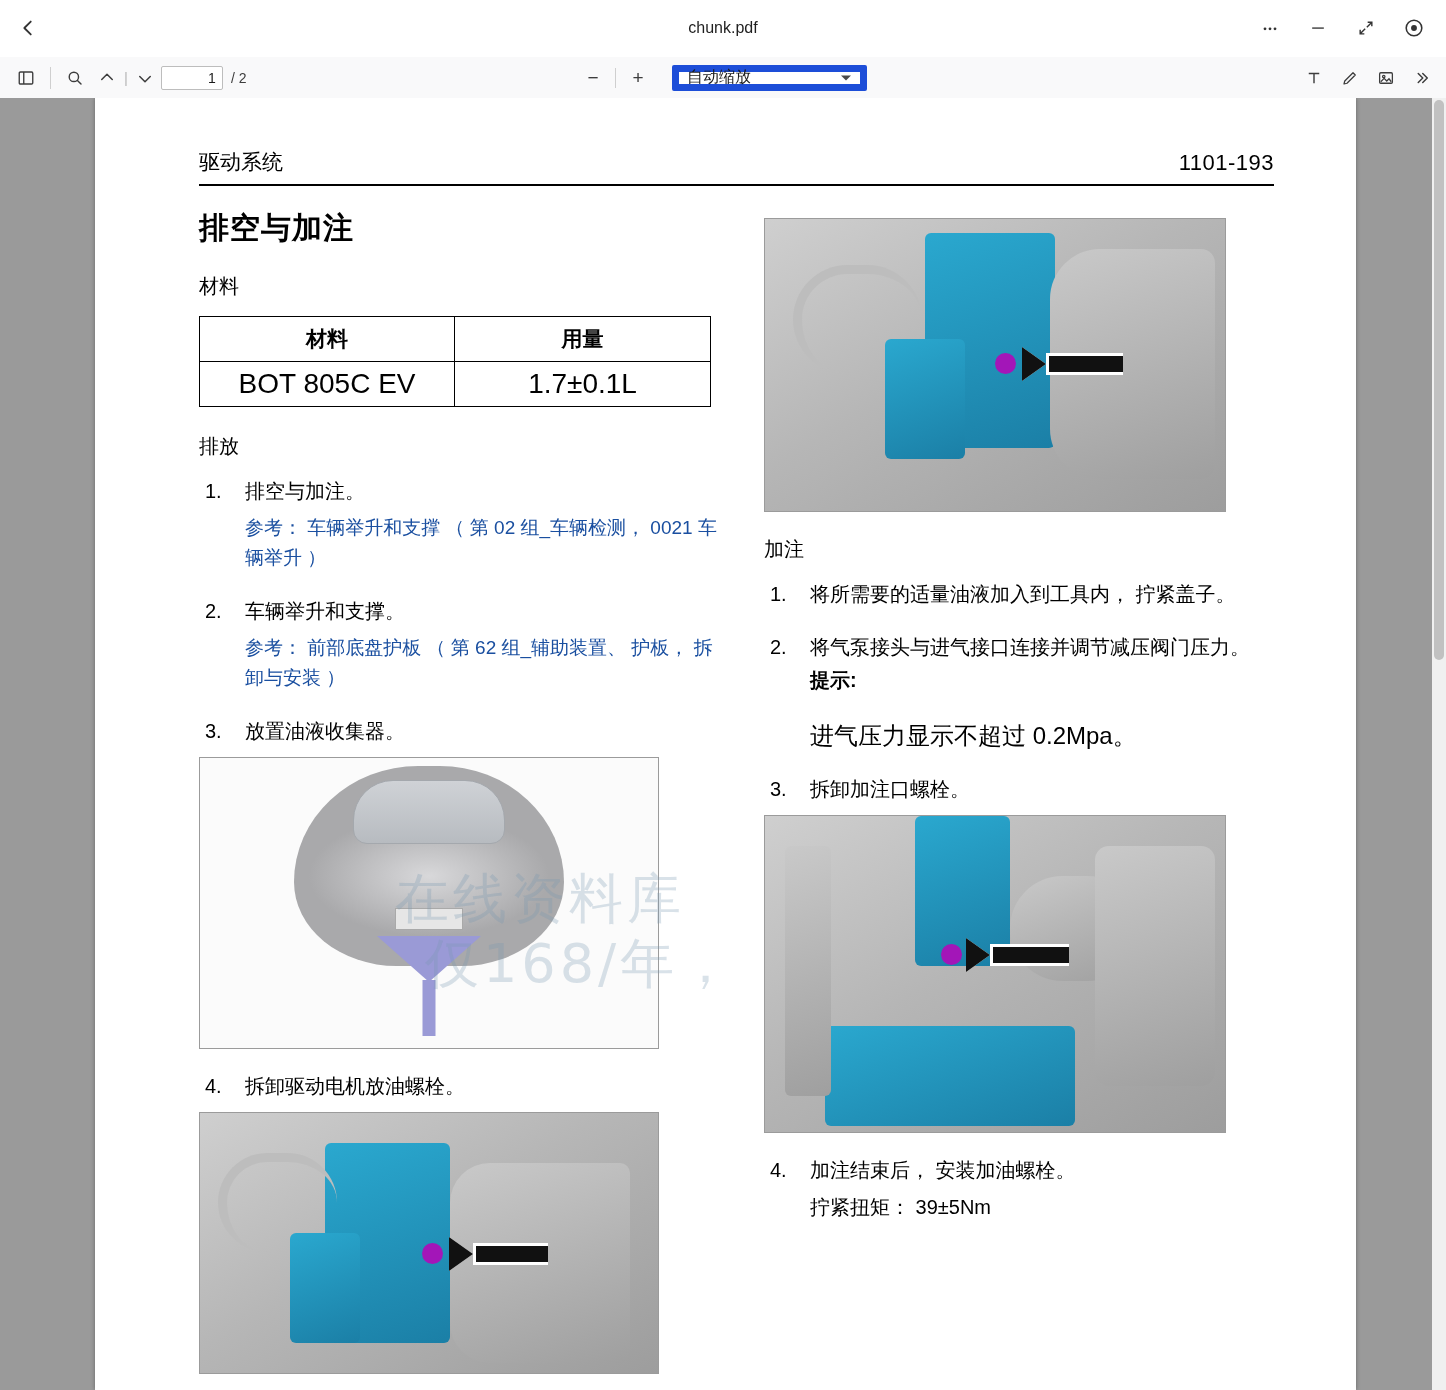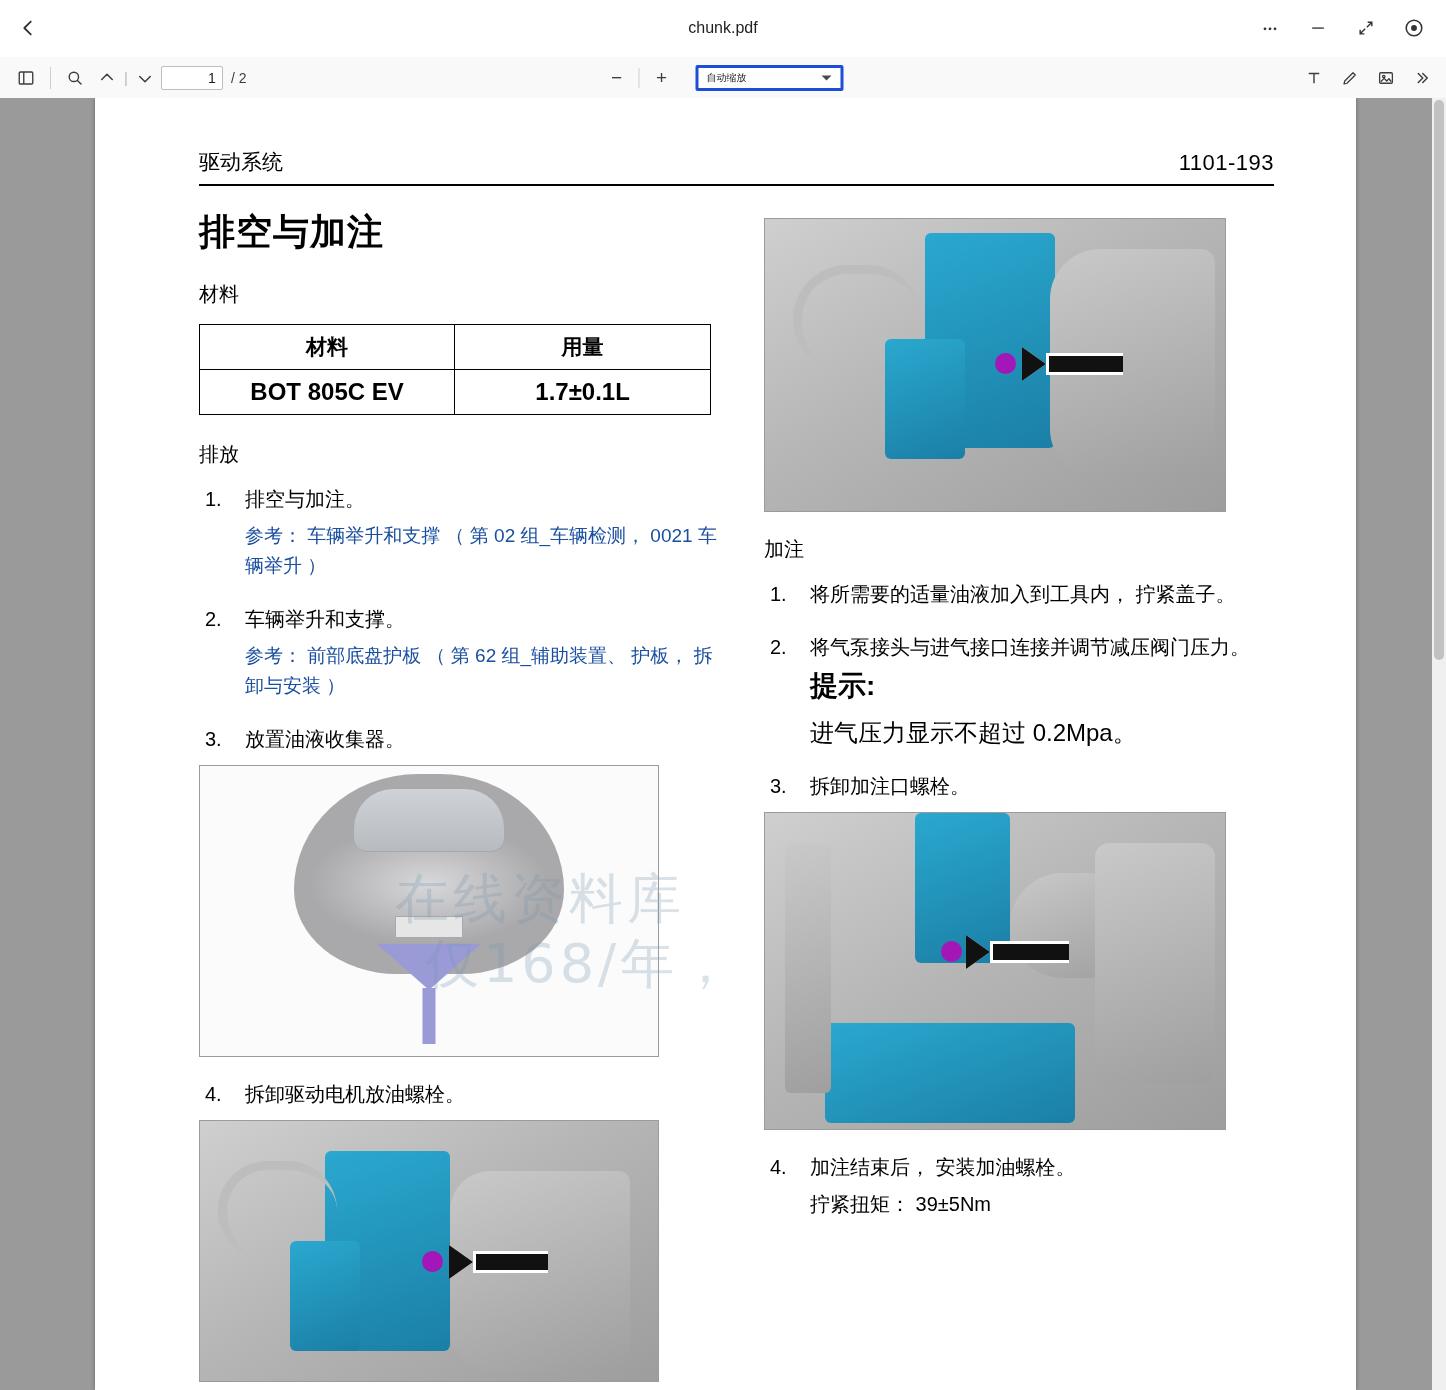--- a/index.html
+++ b/index.html
@@ -127,26 +127,26 @@
     border-radius: 3px;
   }
   .zoom-sep {
     width: 1px;
     height: 20px;
     background: #cfcfcf;
     margin: 0 6px;
   }
   .zoom-select {
     margin-left: 18px;
-    width: 148px;
+    width: 195px;
     height: 26px;
-    border: 3px solid #1d4ed8;
+    border: 7px solid #1d4ed8;
     background: #fff;
     border-radius: 2px;
-    font-size: 10px;
+    font-size: 16px;
     color: #1a1a1a;
     display: flex;
     align-items: center;
     padding: 0 8px;
     box-sizing: border-box;
     position: relative;
     cursor: pointer;
   }
   .zoom-select .caret {
     position: absolute;
@@ -206,41 +206,41 @@
   .doc-header .right { font-size: 22px; letter-spacing: .5px; }
 
   .cols {
     display: flex;
     margin-top: 22px;
   }
   .col-left { width: 520px; }
   .col-right { width: 510px; margin-left: 45px; }
 
   h1.sec-title {
-    font-size: 36px;
+    font-size: 30px;
     font-weight: 700;
     margin: 0 0 24px 0;
     letter-spacing: 1px;
   }
   .sub-label {
     font-size: 20px;
     margin: 0 0 16px 0;
   }
 
   table.mat {
     border-collapse: collapse;
     width: 512px;
     margin-bottom: 26px;
   }
   table.mat th, table.mat td {
     border: 1px solid #000;
     height: 42px;
     text-align: center;
-    font-size: 24px;
-    font-weight: 700;
+    font-size: 28px;
+    font-weight: 400;
   }
   table.mat th { font-weight: 700; font-size: 21px; }
   table.mat .c1 { width: 256px; }
   table.mat .c2 { width: 256px; }
 
   .step {
     display: flex;
     margin-bottom: 4px;
     line-height: 1.55;
   }
@@ -269,22 +269,22 @@
     position: relative;
     overflow: hidden;
   }
   .fig-car { width: 458px; height: 290px; margin-left: 0; }
   .fig-motor-left { width: 458px; height: 260px; }
   .fig-motor-right1 { width: 460px; height: 292px; }
   .fig-motor-right2 { width: 460px; height: 316px; }
 
   .tip-label {
     font-weight: 700;
-    font-size: 28px;
-    margin: 4px 0 12px 46px;
+    font-size: 20px;
+    margin: 4px 0 26px 46px;
   }
   .tip-text {
     font-size: 24px;
     margin: 0 0 22px 46px;
   }
   .torque {
     font-size: 20px;
     margin: 8px 0 0 46px;
   }
 

